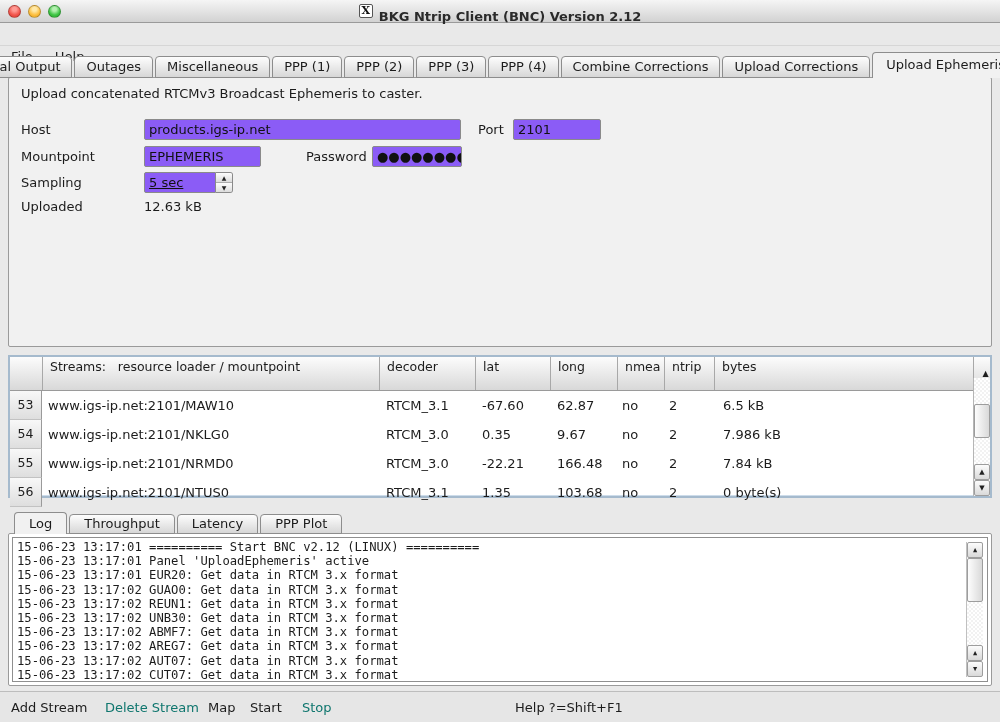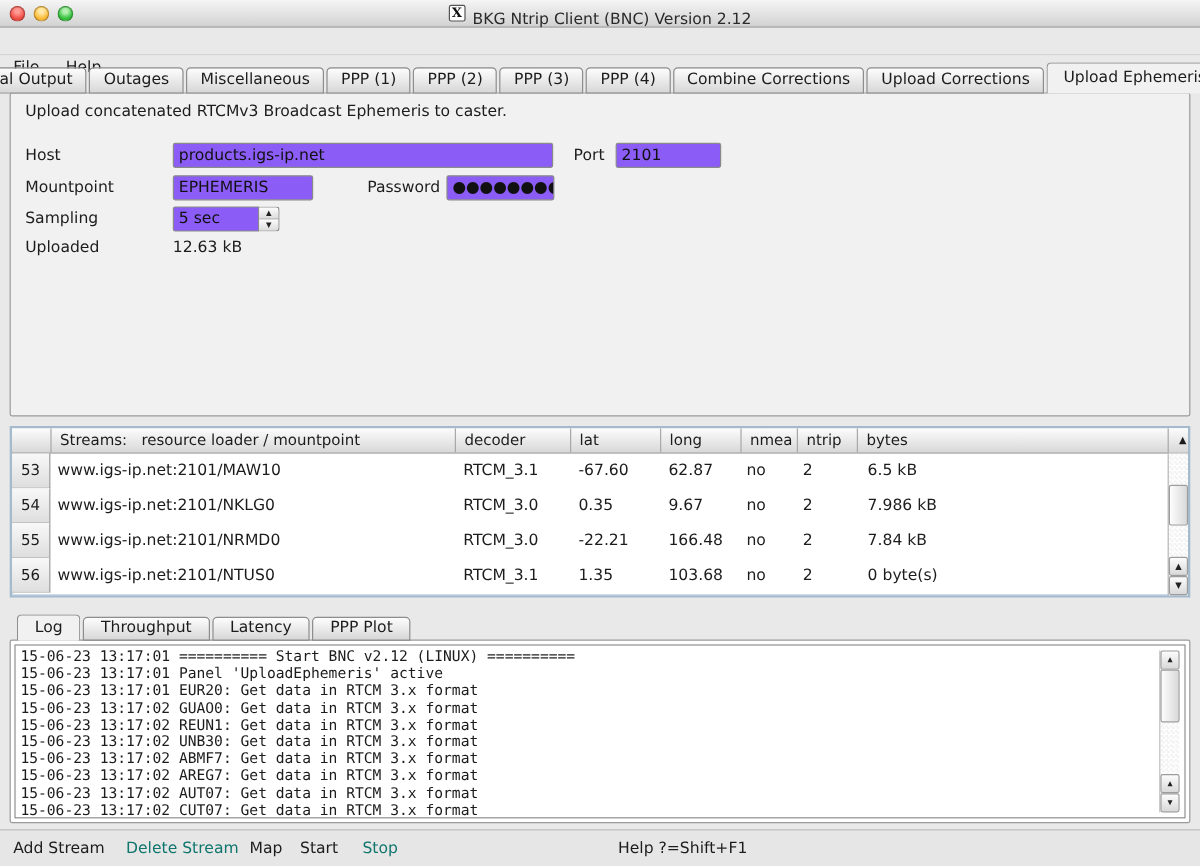--- a/index.html
+++ b/index.html
@@ -23,21 +23,21 @@
   .traffic { position:absolute; left:8px; top:5px; display:flex; gap:7px; }
   .light { width:13px; height:13px; border-radius:50%; border:1px solid rgba(0,0,0,.25); }
   .light.red { background: radial-gradient(circle at 50% 30%, #ff9a94 0 20%, #f2564d 60%, #d8382f); }
   .light.yellow { background: radial-gradient(circle at 50% 30%, #ffe9a8 0 20%, #fdbf40 60%, #e09f1f); }
   .light.green { background: radial-gradient(circle at 50% 30%, #b4f0b0 0 20%, #3ec544 60%, #28a52e); }
   .title-wrap { display:flex; align-items:center; gap:6px; }
   .xicon {
     width:14px; height:14px; background:#fff; border:1px solid #555;
     font: bold 11px/12px "DejaVu Serif", serif; text-align:center; color:#111; border-radius:2px;
   }
-  .title-text { font-weight: normal; font-size: 13px; color:#2a2a2a;margin-top:10px; }
+  .title-text { font-weight: bold; font-size: 13px; color:#2a2a2a;margin-top:10px; }
   
   .menubar {
     height: 23px; display:flex; align-items:center; gap:22px;
     padding-left: 11px; background:#e9e9e9; border-bottom:1px solid #d6d6d6;
   }
   .menu-item { cursor: default; margin-top: 45px; }
   .menu-item u { text-decoration: underline; }
   
   .tabbar {
     position: absolute; left:0; right:0; top:52px; height:26px;
@@ -67,31 +67,31 @@
     background:#f1f1f1; border:1px solid #9a9a9a; border-radius:2px; z-index:2;
   }
   .desc { position:absolute; left:12px; top:8px; }
   .flabel { position:absolute; color:#1c1c1c; }
   .tinput {
     position:absolute; height:21px; border:1px solid #8a8a8a; border-radius:2px;
     background:#8b5cf6; padding:0 4px; font:13px "DejaVu Sans", sans-serif; color:#111;
   }
   .pwd { letter-spacing:0px; font-size:13px; line-height:19px; overflow:hidden; }
   .spin { position:absolute; display:flex; }
-  .spin .tinput { position:static; width:72px; border-radius:2px 0 0 2px; }
+  .spin .tinput { position:static; width:72px; border-radius:2px 0 0 2px;text-decoration:underline; }
   .spinbtns { width:17px; height:21px; display:flex; flex-direction:column; border:1px solid #8a8a8a; border-left:none; border-radius:0 3px 3px 0; overflow:hidden; }
   .spinbtns div { flex:1; background:linear-gradient(#fcfcfc,#dcdcdc); font-size:6px; line-height:9px; text-align:center; color:#222; }
   .spinbtns div:first-child { border-bottom:1px solid #aaa; }
   .static-val { position:absolute; }
   
   .streams {
     position:absolute; left:8px; right:8px; top:355px; height:143px;
     background:#fff; border:2px solid #a5bacd; box-shadow:0 0 0 1px #cddcea inset;
   }
-  .thead { display:flex; height:21px; border-bottom:1px solid #9a9a9a;
+  .thead { display:flex; height:34px; border-bottom:1px solid #9a9a9a;
     background:linear-gradient(#fcfcfc,#d8d8d8); font-size:12.5px; }
   .th { line-height:20px; padding-left:7px; border-left:1px solid #a8a8a8; white-space:pre; overflow:hidden; }
   .th.corner { width:32px; border-left:none; }
   .th.c-streams { width:337px; }
   .th.c-decoder { width:96px; }
   .th.c-lat { width:75px; }
   .th.c-long { width:67px; }
   .th.c-nmea { width:47px; }
   .th.c-ntrip { width:50px; }
   .th.c-bytes { flex:1; }

